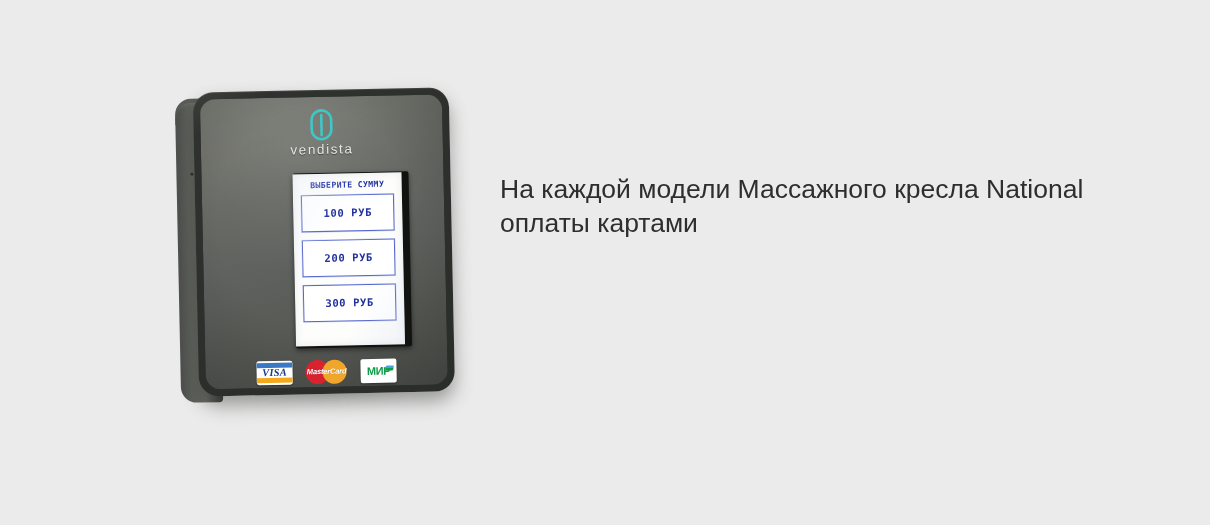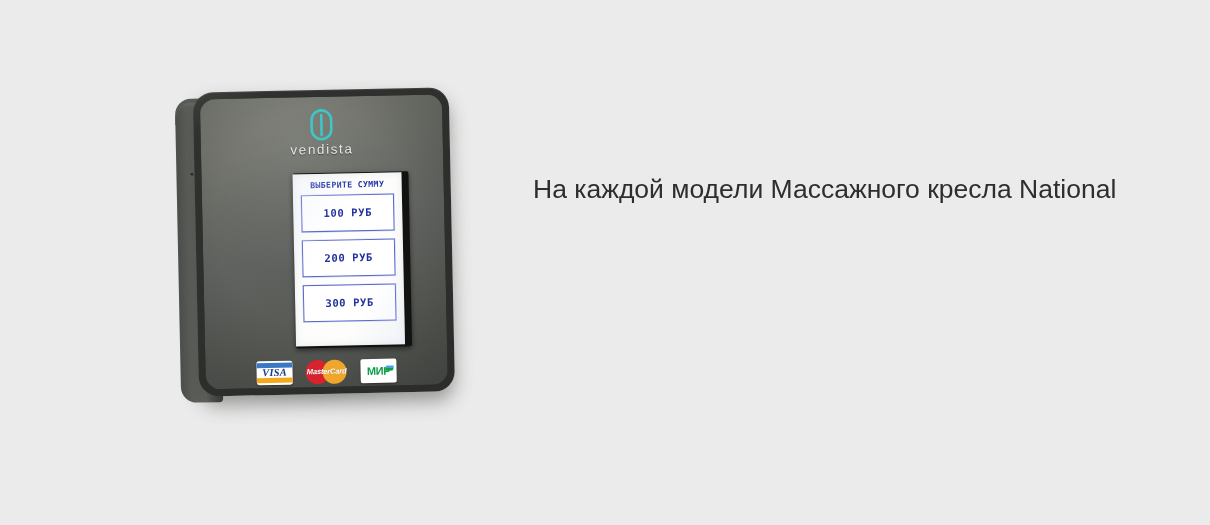--- a/index.html
+++ b/index.html
@@ -365,21 +365,20 @@
     left: 500px;
     top: 172px;
     width: 680px;
   }
   .caption-line {
     font-family: "Liberation Sans", sans-serif;
     font-size: 26.5px;
     line-height: 34px;
     color: #2e2e2e;
     white-space: nowrap;
-    margin-left: 33px;
   }
 </style>
 </head>
 <body>
 
 <div id="stage">
 
   <div id="terminal-photo">
 
     <div class="ground-shadow"></div>
@@ -451,15 +450,16 @@
 
           <div class="panel-vignette"></div>
         </div>
       </div>
 
     </div>
   </div>
 
   <div id="caption">
     <div class="caption-line">На каждой модели Массажного кресла National</div>
+    <div class="caption-line">оплаты картами</div>
   </div>
 
 </div>
 
 </body></html>

